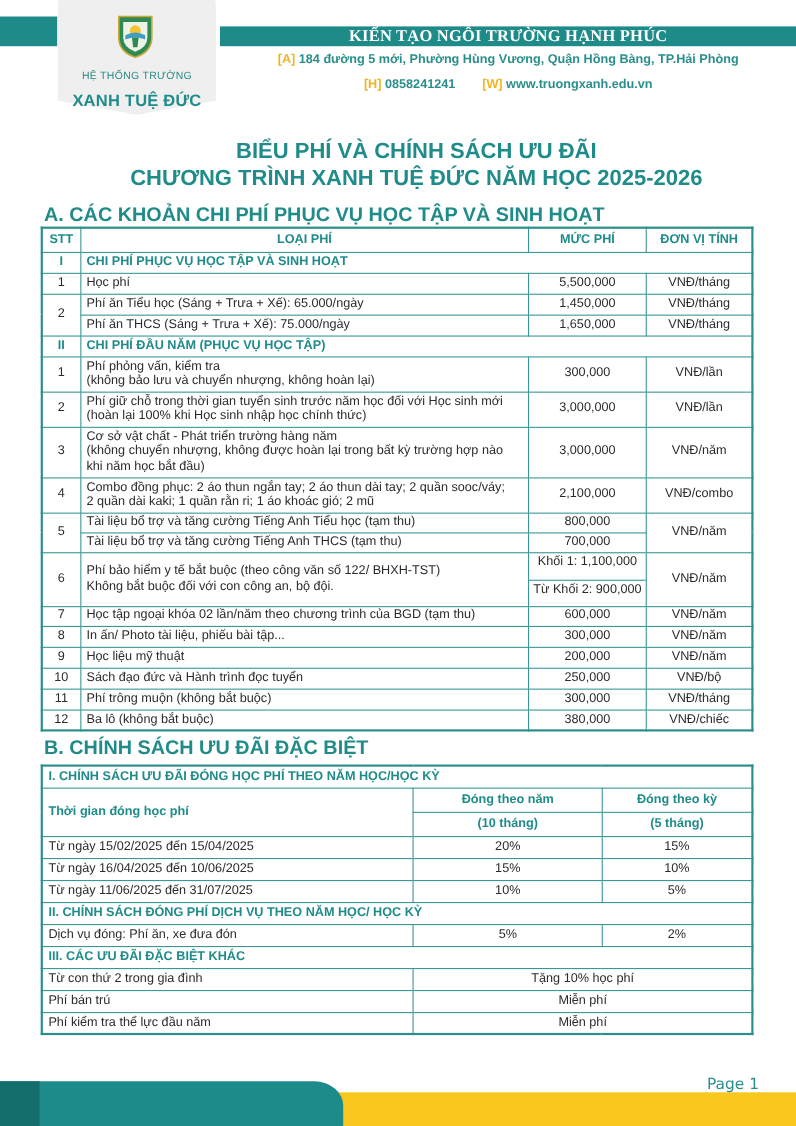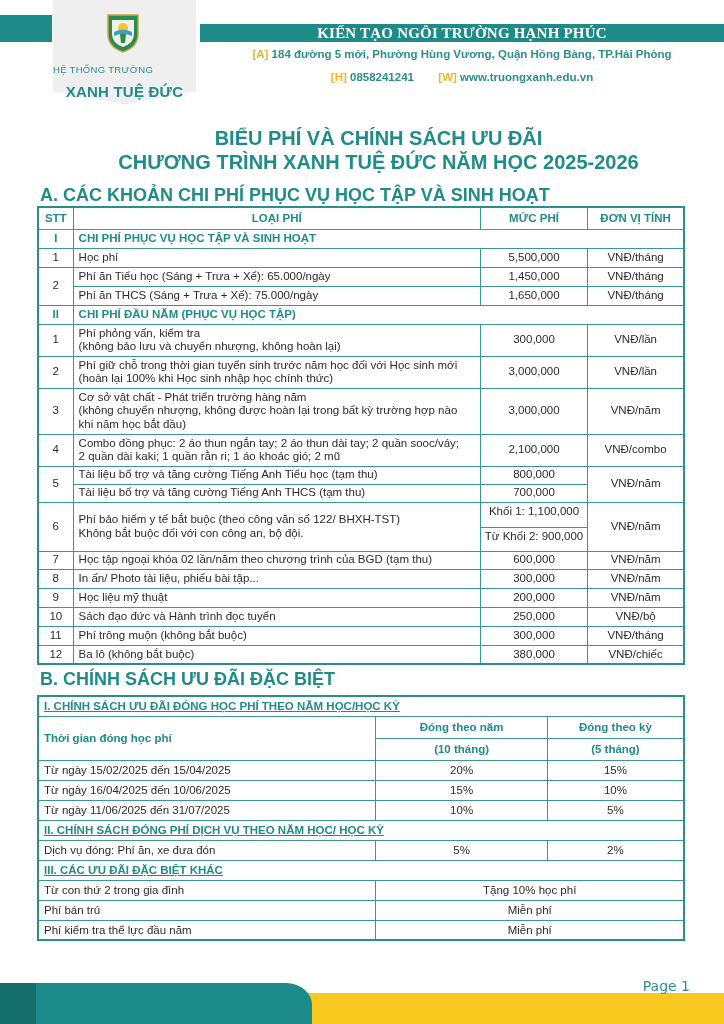--- a/index.html
+++ b/index.html
@@ -5,21 +5,21 @@
   * { box-sizing: border-box; margin: 0; padding: 0; }
   html, body { width: 724px; height: 1024px; background: #ffffff; overflow: hidden; }
   body { position: relative; font-family: "Liberation Sans", sans-serif; color: #2b2b2b; }
 
   
   .hdr-bar-left { position: absolute; left: 0; top: 15px; width: 52px; height: 27px; background: #1e8b89; }
   .hdr-bar-right { position: absolute; left: 200px; top: 24px; width: 524px; height: 18px; background: #1e8b89; }
   .hdr-slogan { position: absolute; left: 200px; top: 23px; width: 524px; text-align: center; color: #fff; font-weight: bold; font-size: 15px; line-height: 20px; letter-spacing: 0.2px; font-family: Liberation Serif, serif; }
   .logo-card { position: absolute; left: 53px; top: 0; width: 143px; height: 104px; background: #efefef; border-radius: 0 0 10px 10px; box-shadow: 0 2px 4px rgba(0,0,0,0.25); clip-path: polygon(0 0,100% 0,100% 88%,50% 100%,0 88%); }
   .logo-emblem { position: absolute; left: 105px; top: 12px; width: 36px; height: 42px; }
-  .logo-sub { position: absolute; left: 53px; top: 64px; width: 143px; text-align: left; font-size: 9.5px; color: #2a8a87; letter-spacing: 0.3px; }
+  .logo-sub { position: absolute; left: 53px; top: 64px; width: 143px; text-align: center; font-size: 9.5px; color: #2a8a87; letter-spacing: 0.3px; }
   .logo-main { position: absolute; left: 53px; top: 83px; width: 143px; text-align: center; font-size: 15px; font-weight: bold; color: #1f8c8a; letter-spacing: 0.2px; }
   .hdr-line { position: absolute; left: 200px; width: 524px; text-align: center; font-size: 11.5px; font-weight: bold; color: #2a8f8c; }
   .hdr-line .tag { color: #f1b422; font-weight: bold; }
   .hdr-addr { top: 48px; }
   .hdr-contact { top: 71px; }
   .hdr-contact .gap { display: inline-block; width: 18px; }
 
   
   .doc-title { position: absolute; left: 0; width: 724px; text-align: center; font-weight: bold; font-size: 20px; color: #1f8c8a; line-height: 24px; padding-left: 33px; }
   .t1 { top: 126px; }
@@ -40,21 +40,21 @@
   .grp td { font-weight: bold; color: #1f8c8a; height: 19px; }
   .r19 td { height: 19px; }
   .r18 td { height: 18px; }
   .sub-fee { padding: 0 !important; }
   .sub-fee div { height: 24px; line-height: 16px; text-align: center; }
   .sub-fee div + div { border-top: 1px solid #3a9794; }
 
   
   #tableB { left: 37px; top: 695px; width: 648px; border: 2px solid #2a8f8c; }
   #tableB td { border: 1px solid #3a9794; padding: 0 5px; vertical-align: middle; height: 20px; }
-  .b-head td { font-weight: bold; color: #1f8c8a; height: 23px; text-decoration: underline; }
+  .b-head td { font-weight: bold; color: #1f8c8a; height: 23px; }
   .b-col-h { font-weight: bold; color: #1f8c8a; text-align: center; }
   .b-col-lbl { font-weight: bold; color: #1f8c8a; }
   .center { text-align: center; }
   .b1 { width: 339px; }
   .b2 { width: 172px; margin-top: 40px; }
   .b3 { width: 137px; }
 
   
   .foot-yellow { position: absolute; left: 300px; top: 993px; width: 424px; height: 31px; background: #f9c81f; }
   .foot-teal { position: absolute; left: 0; top: 983px; width: 312px; height: 41px; background: #1c8b89; border-top-right-radius: 26px 22px; }

